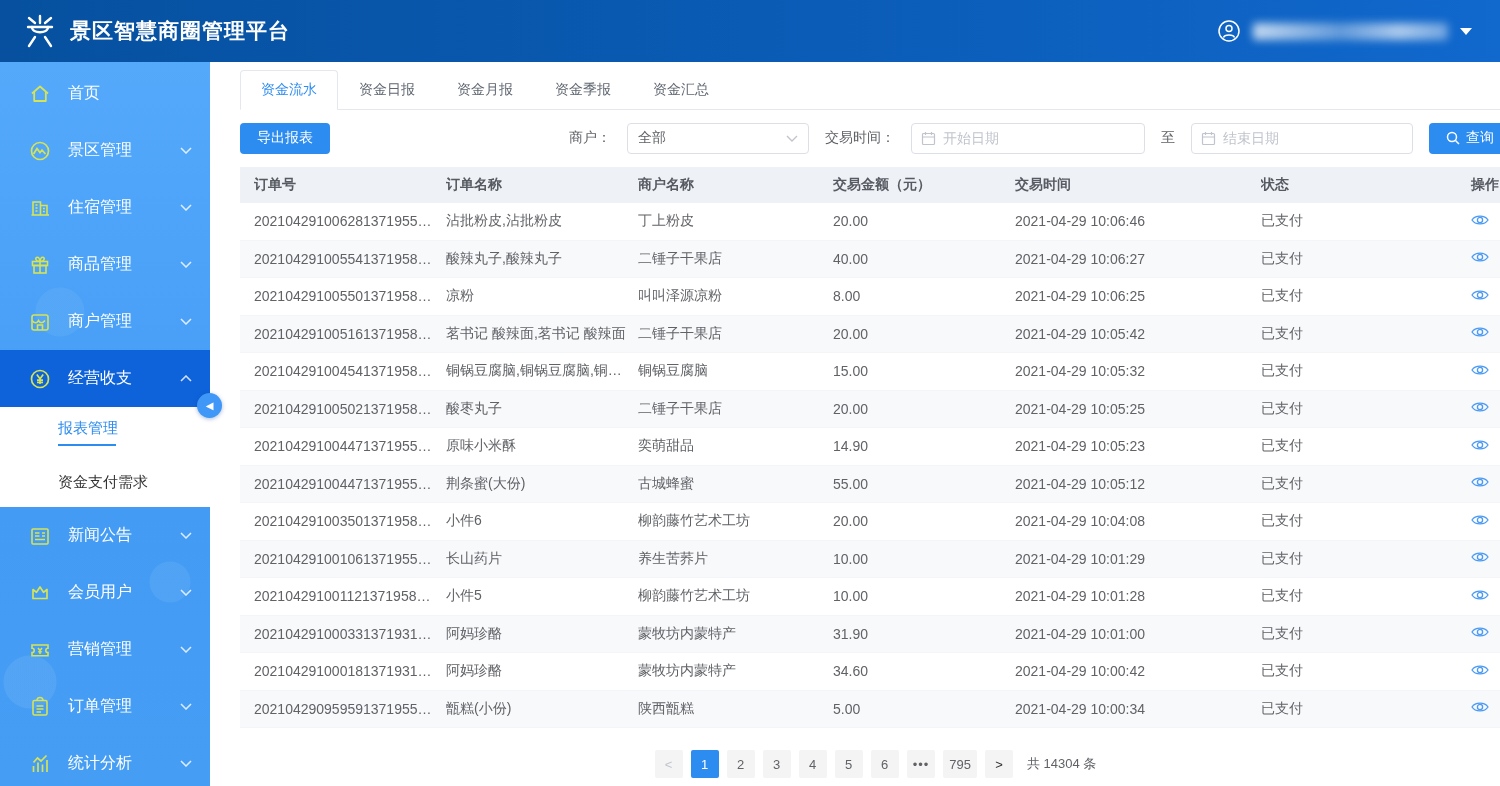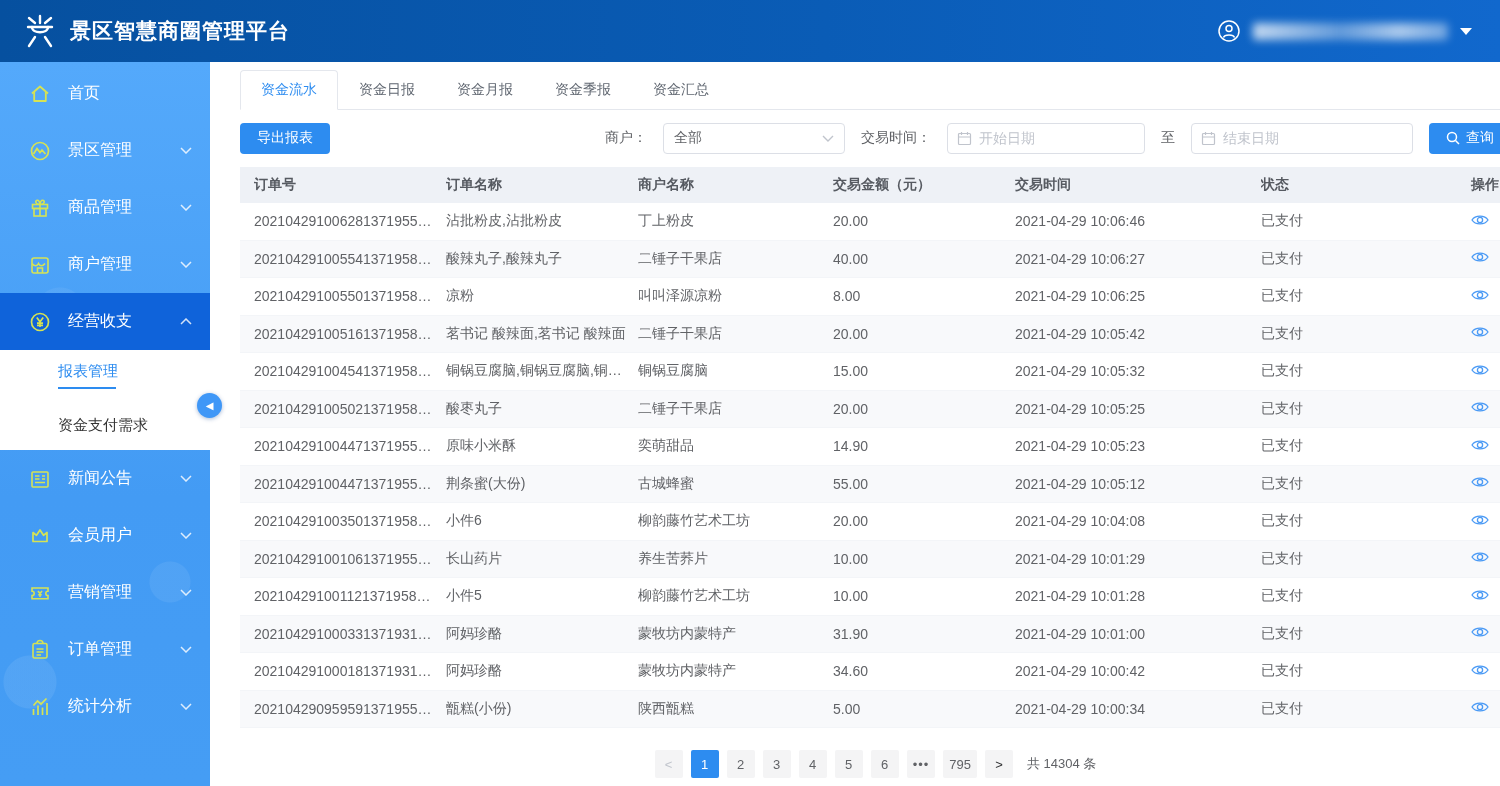--- a/index.html
+++ b/index.html
@@ -64,21 +64,21 @@
   .f-label { font-size:14px; color:#606266; }
   .select-box { width:182px; height:31px; border:1px solid #dcdfe6; border-radius:4px; display:flex;
     align-items:center; padding:0 10px; cursor:pointer; background:#fff; }
   .select-box .sel-value { font-size:14px; color:#606266; }
   .select-box .sel-arrow { margin-left:auto; color:#c0c4cc; }
   .date-input { height:31px; border:1px solid #dcdfe6; border-radius:4px; display:flex; align-items:center;
     padding:0 9px; background:#fff; gap:7px; }
   .date-input input { border:none; outline:none; font-size:14px; color:#606266; width:100%;
     font-family:inherit; background:transparent; }
   .date-input input::placeholder { color:#c0c4cc; }
-  .di-start { width:198px; } .di-end { width:222px; }
+  .di-start { width:234px; } .di-end { width:222px; }
   .range-sep { font-size:14px; color:#606266; }
 
   
   .table { margin-top:13px; font-size:14px; color:#606266; }
   .thead { display:flex; background:#eef1f6; height:36px; align-items:center; padding-left:14px;
     font-weight:bold; color:#565a61;justify-content:center; }
   .tr { display:flex; height:37.5px; align-items:center; padding-left:14px; background:#fff;
     border-bottom:1px solid #f3f5f8; }
   .tr-alt { background:#f8f9fb; }
   .td { padding-right:12px; white-space:nowrap; overflow:hidden; text-overflow:ellipsis; }
@@ -150,20 +150,36 @@
           </svg>
       </span>
       <span class="mi-label">景区管理</span>
       <span class="mi-chevron">
           <svg width="12" height="7" viewBox="0 0 12 7">
             <polyline points="1,1 6,6 11,1" fill="none" stroke="rgba(255,255,255,.9)" stroke-width="1.5"></polyline>
           </svg>
         </span>
     </div>
 
+    <div class="menu-item">
+      <span class="mi-icon">
+        <svg viewBox="0 0 24 24" fill="none" stroke="currentColor" stroke-width="1.6">
+            <path d="M5 19 V6 h7.5 v13"></path>
+            <path d="M12.5 9.5 H19 V19"></path>
+            <path d="M3.5 19 h17.5"></path>
+            <path d="M7.5 9 h2 M7.5 12 h2 M7.5 15 h2 M15 12.5 h1.8 M15 15.5 h1.8"></path>
+          </svg>
+      </span>
+      <span class="mi-label">住宿管理</span>
+      <span class="mi-chevron">
+          <svg width="12" height="7" viewBox="0 0 12 7">
+            <polyline points="1,1 6,6 11,1" fill="none" stroke="rgba(255,255,255,.9)" stroke-width="1.5"></polyline>
+          </svg>
+        </span>
+    </div>
 
     <div class="menu-item">
       <span class="mi-icon">
         <svg viewBox="0 0 24 24" fill="none" stroke="currentColor" stroke-width="1.6">
             <rect x="4.5" y="8.5" width="15" height="4"></rect>
             <rect x="6" y="12.5" width="12" height="7.5"></rect>
             <path d="M12 8.5 V20"></path>
             <path d="M12 8.5 c-4.5 0-5.5-4-2.5-4.2 1.8-.1 2.5 4.2 2.5 4.2 c4.5 0 5.5-4 2.5-4.2 -1.8-.1-2.5 4.2-2.5 4.2 z"></path>
           </svg>
       </span>

